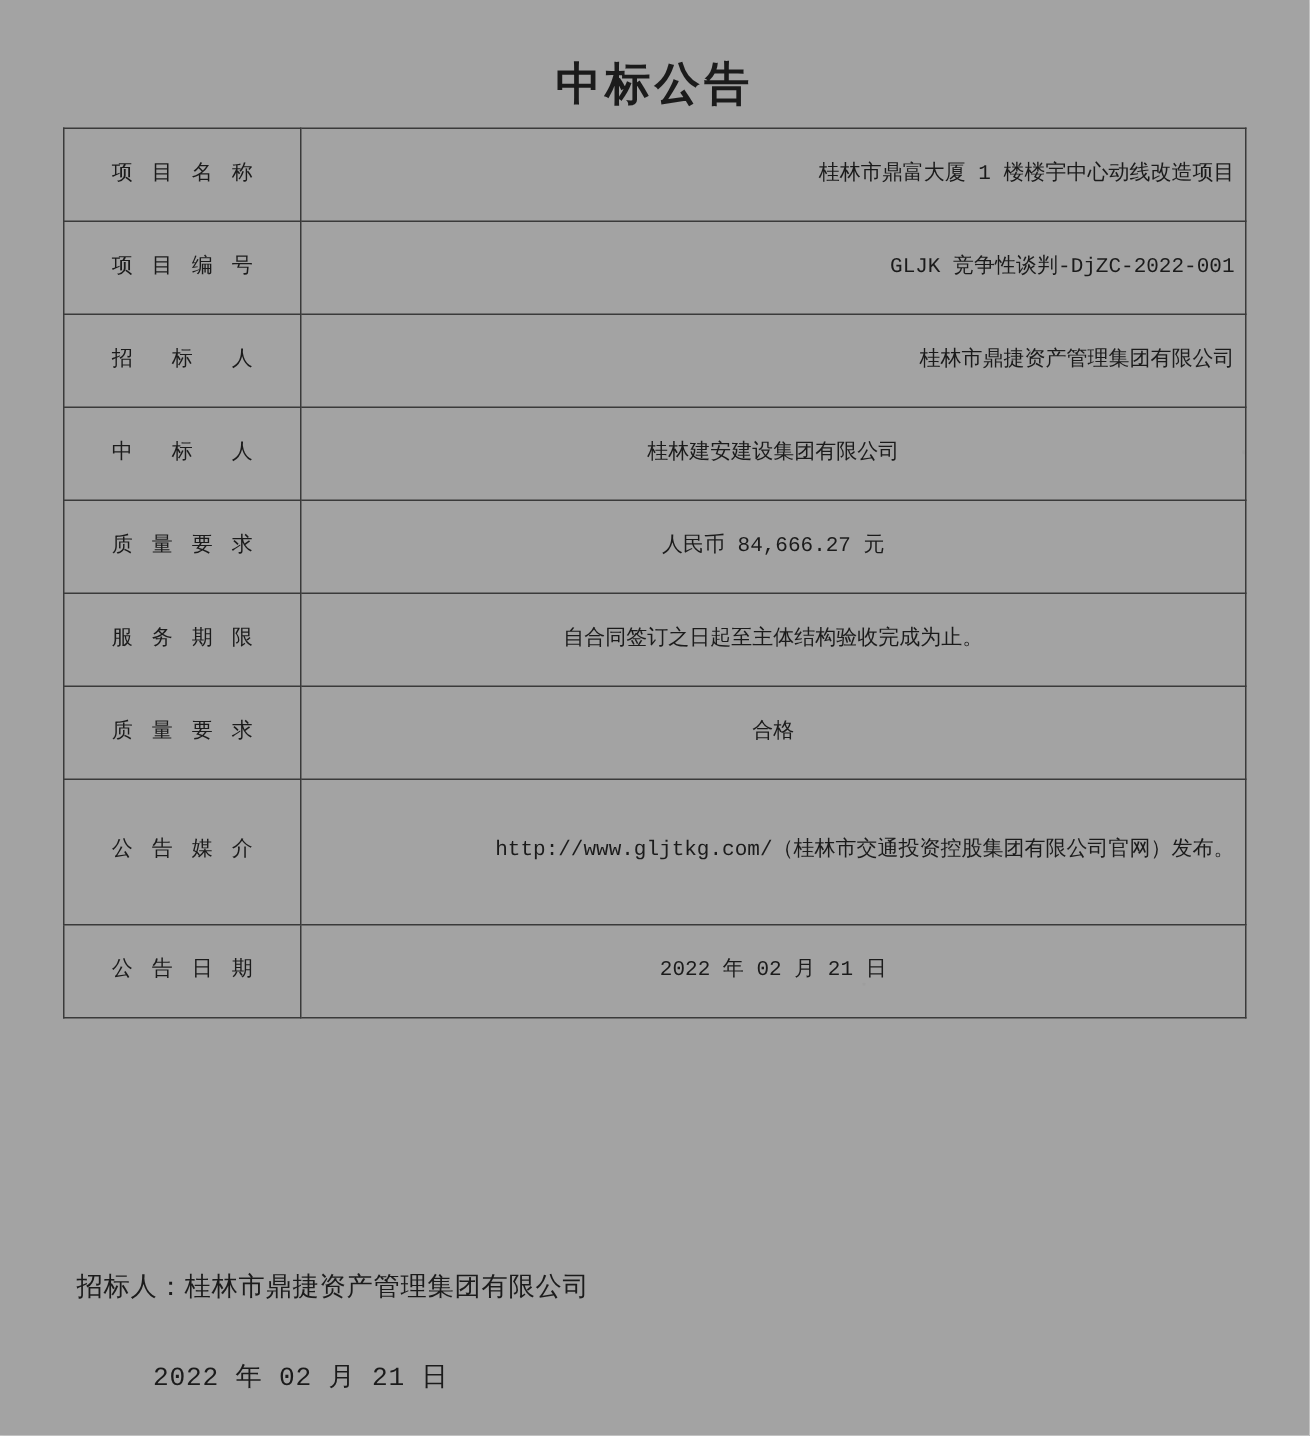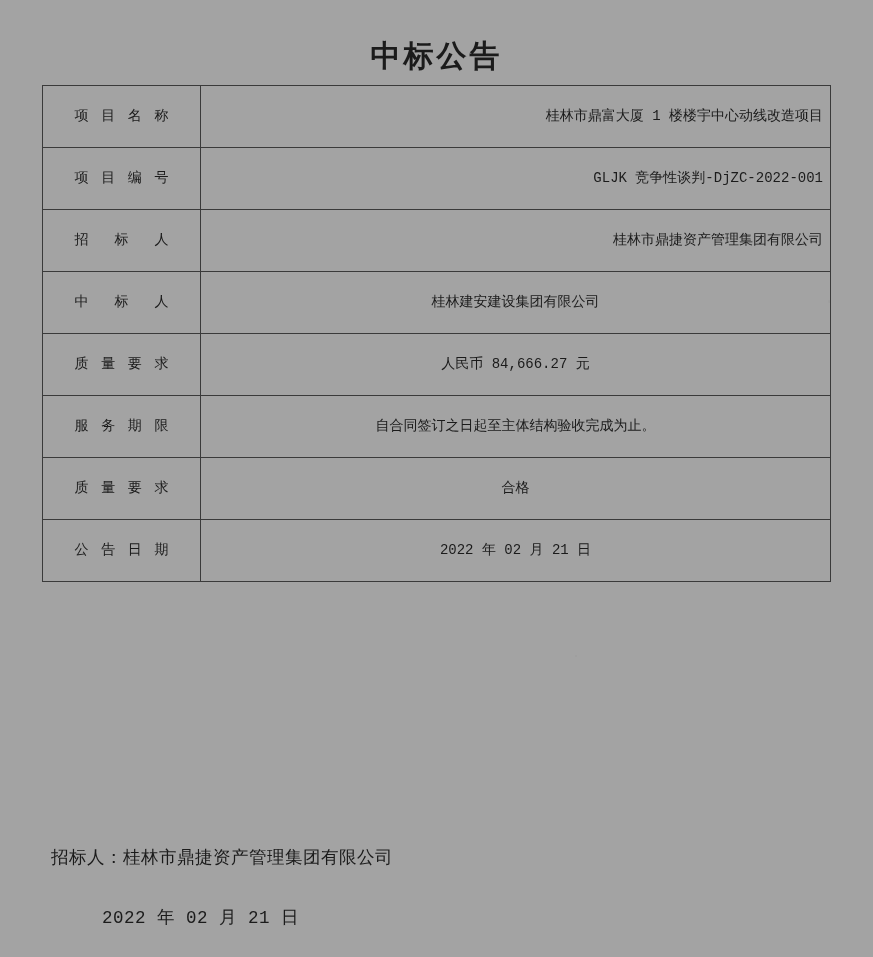--- a/index.html
+++ b/index.html
@@ -117,20 +117,24 @@
         <td class="val-center" colspan="3">人民币 84,666.27 元</td>
       </tr>
       <tr class="r-std">
         <td class="label-cell"><span class="label-inner">服务期限</span></td>
         <td class="val-center" colspan="3">自合同签订之日起至主体结构验收完成为止。</td>
       </tr>
       <tr class="r-std">
         <td class="label-cell"><span class="label-inner">质量要求</span></td>
         <td class="val-center" colspan="3">合格</td>
       </tr>
+      <tr class="r-tall">
+        <td class="label-cell"><span class="label-inner">公告媒介</span></td>
+        <td class="val-left" colspan="3">http://www.gljtkg.com/（桂林市交通投资控股集团有限公司官网）发布。</td>
+      </tr>
       <tr class="r-std">
         <td class="label-cell"><span class="label-inner">公告日期</span></td>
         <td class="val-center" colspan="3">2022 年 02 月 21 日</td>
       </tr>
     </tbody>
   </table>
 
   <div class="footer-line footer-tenderer">招标人：桂林市鼎捷资产管理集团有限公司</div>
   <div class="footer-line footer-date">2022 年 02 月 21 日</div>
 

